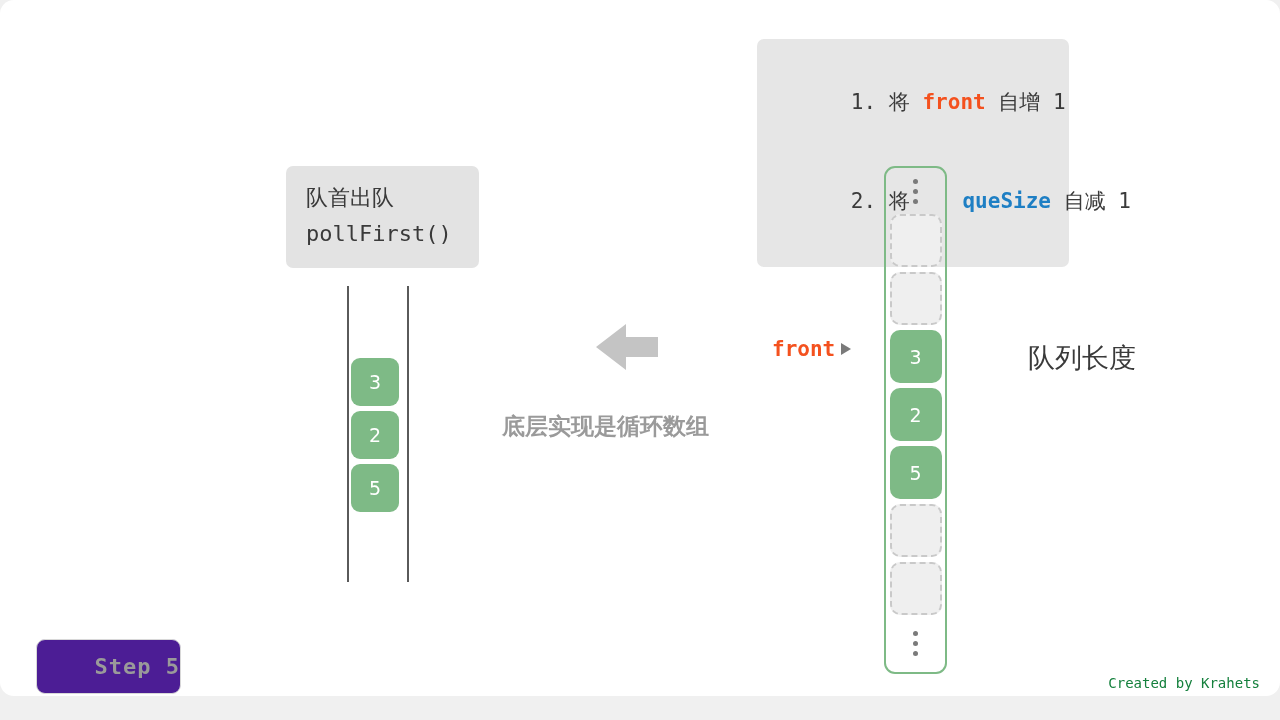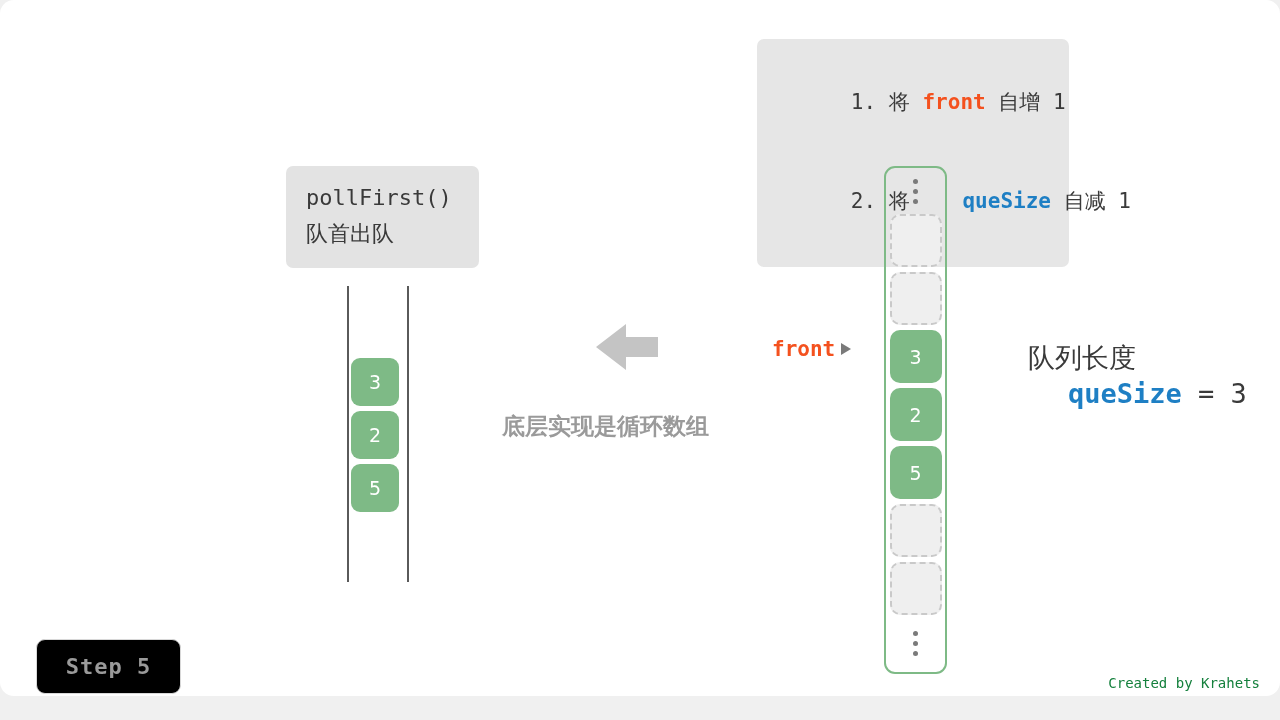--- a/index.html
+++ b/index.html
@@ -205,24 +205,24 @@
 
   
   #step-badge {
     position: absolute;
     left: 36px;
     top: 639px;
     width: 145px;
     height: 55px;
     border: 1px solid #d8d8d8;
     border-radius: 9px;
-    background: #000000;
-    display: flex;
-    align-items: center;
-    justify-content: center;
+    background: #4c1d95;
+    display: flex;
+    align-items: center;
+    justify-content: flex-end;
     box-sizing: border-box;
   }
   #step-badge-text {
     font-family: "DejaVu Sans Mono", "Liberation Mono", monospace;
     font-size: 22px;
     font-weight: bold;
     color: #9a9a9a;
     letter-spacing: 1px;
   }
 
@@ -244,22 +244,22 @@
   <div id="instruction-box">
     <div class="instr-line">
       <span>1.</span><span> </span><span>将</span><span> </span><span class="kw-orange">front</span><span> </span><span>自增</span><span> </span><span>1</span>
     </div>
     <div class="instr-line">
       <span>2.</span><span> </span><span>将</span><span> </span><span class="kw-blue">queSize</span><span> </span><span>自减</span><span> </span><span>1</span>
     </div>
   </div>
 
   <div id="op-label-box">
+    <div class="op-line">队首出队</div>
     <div class="op-line">pollFirst()</div>
-    <div class="op-line">队首出队</div>
   </div>
 
   <div id="left-deque">
     <div class="rail" id="rail-left"></div>
     <div class="rail" id="rail-right"></div>
     <div id="left-cells">
       <div class="cell filled">3</div>
       <div class="cell-gap"></div>
       <div class="cell filled">2</div>
       <div class="cell-gap"></div>
@@ -297,21 +297,20 @@
     <div class="slot empty"></div>
     <div class="vdots">
       <span></span>
         <span></span>
         <span></span>
     </div>
   </div>
 
   <div id="quesize-label">
     <div class="qs-line">队列长度</div>
-    <div class="qs-line"><span class="kw-blue">queSize</span><span> = </span><span>3</span></div>
   </div>
 
   <div id="step-badge">
     <span id="step-badge-text">Step 5</span>
   </div>
 
   <div id="watermark">Created by Krahets</div>
 
 </div>
 

